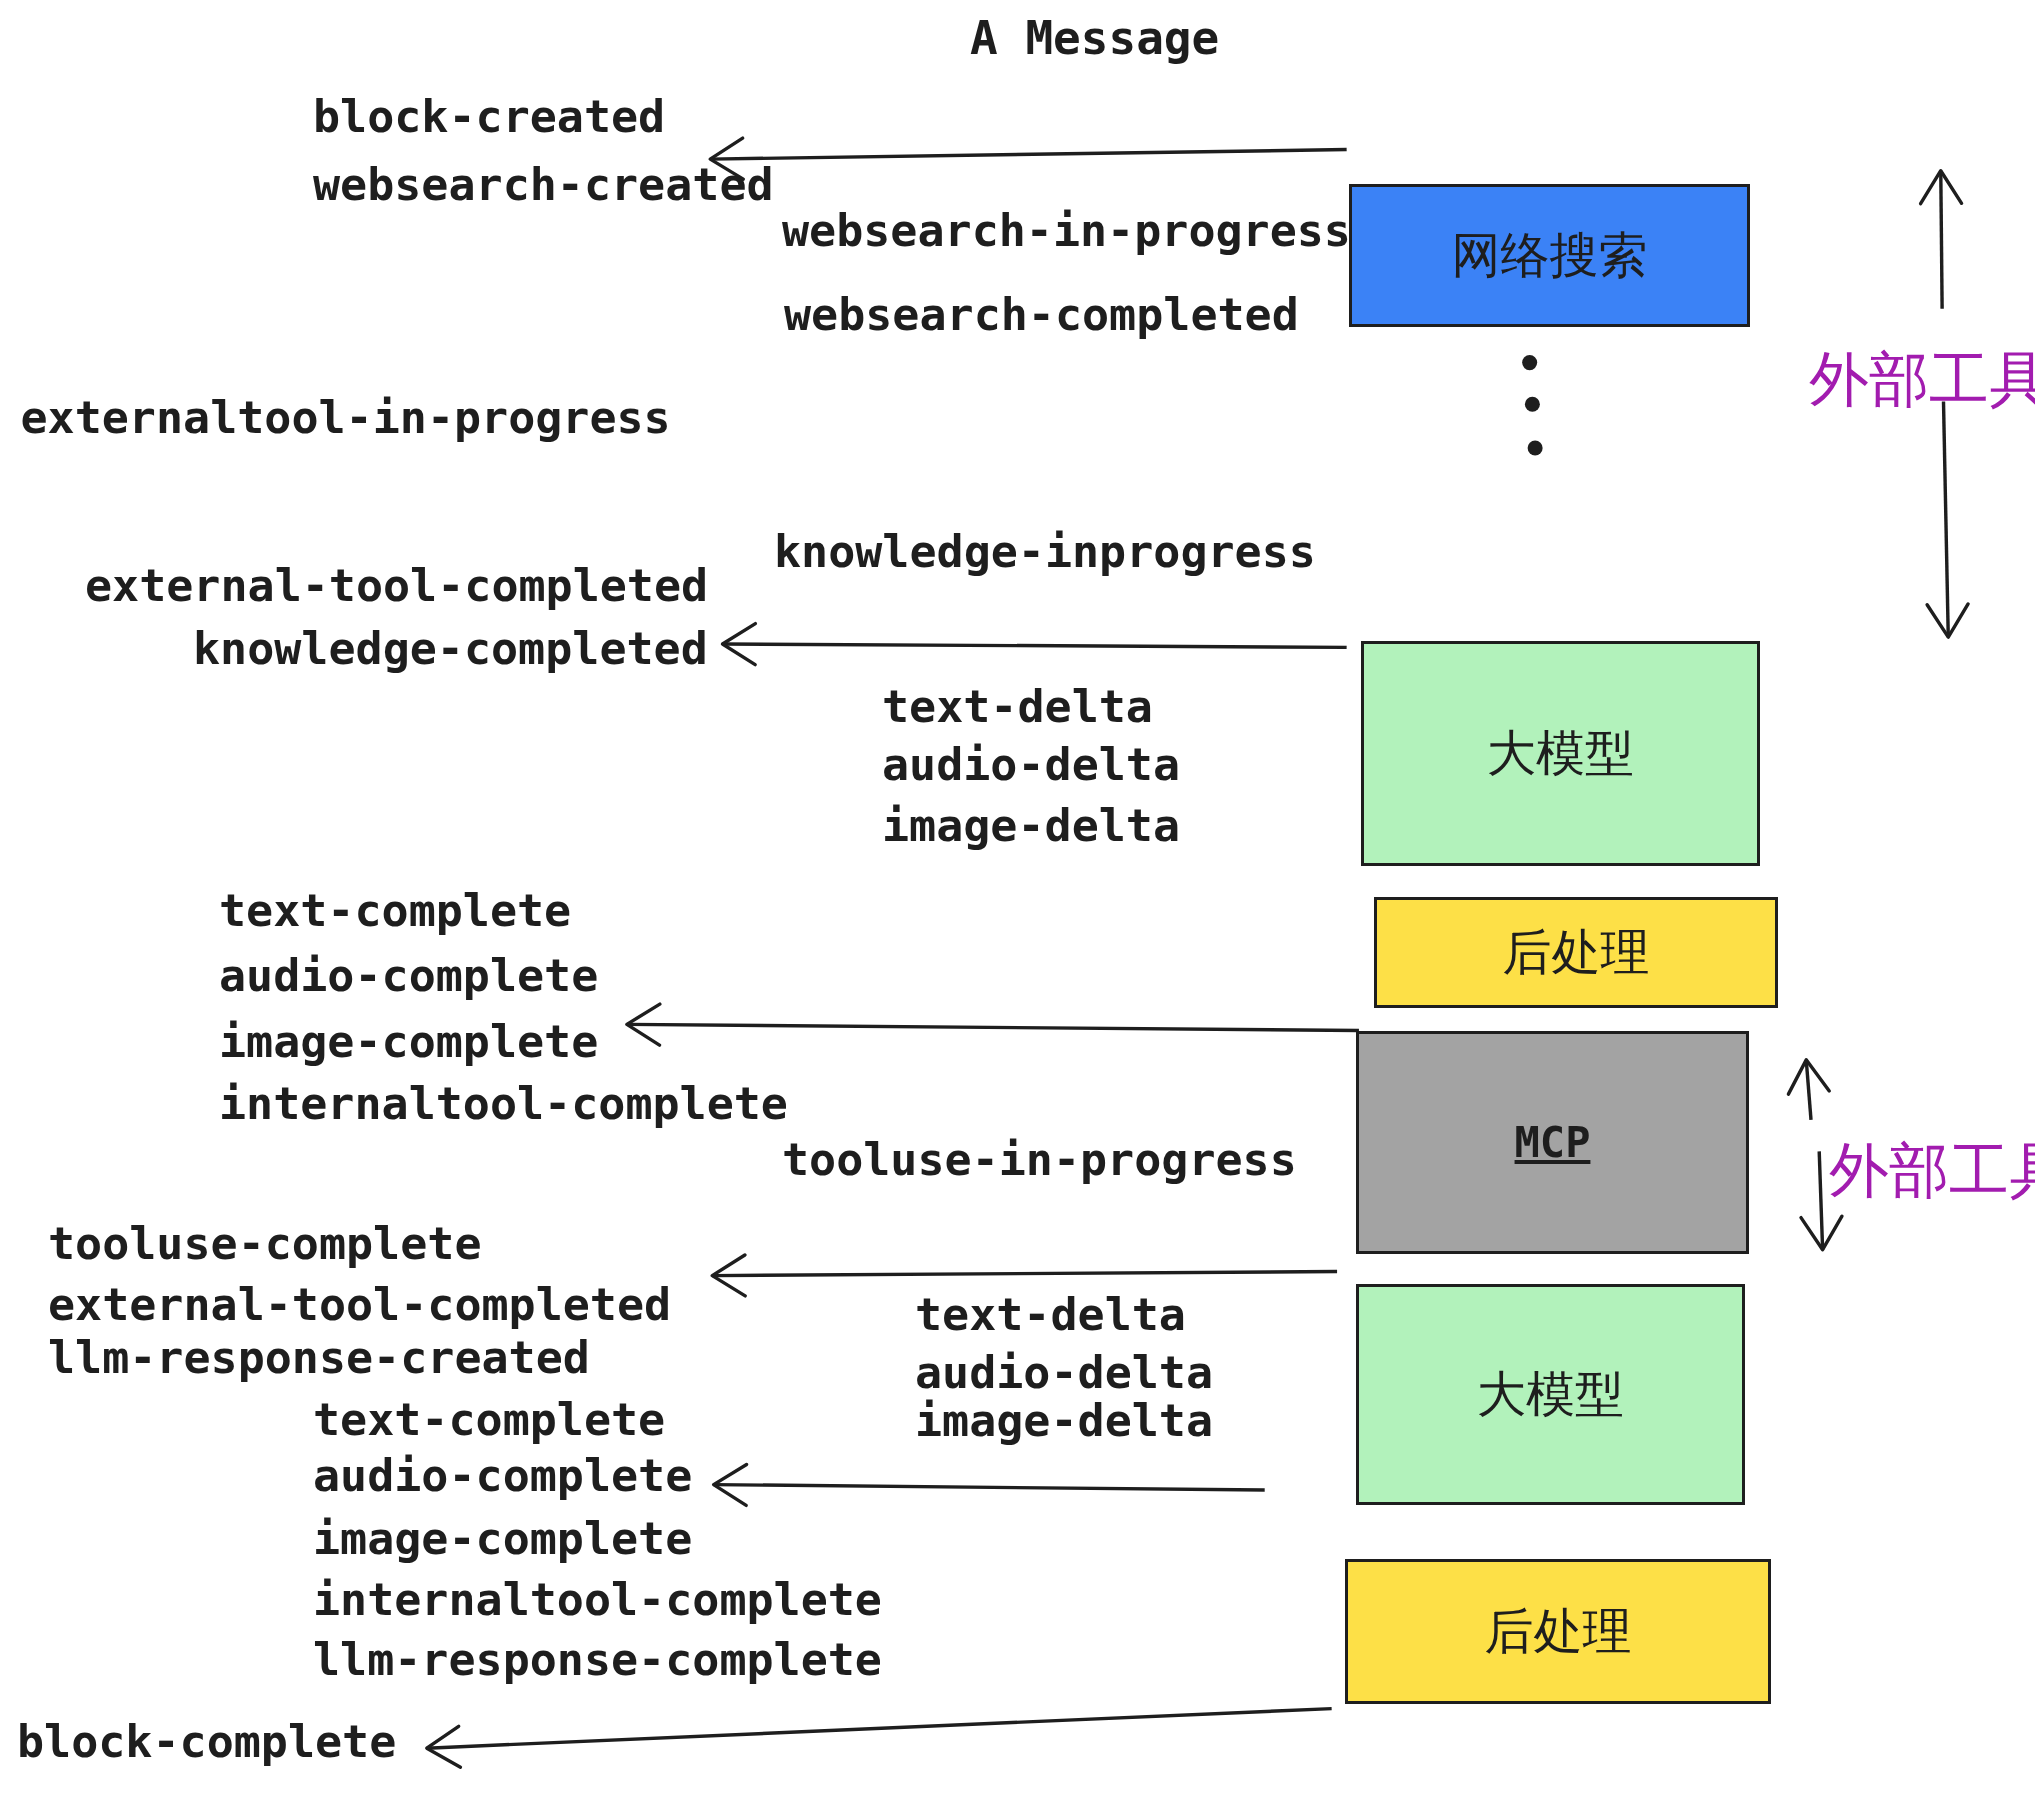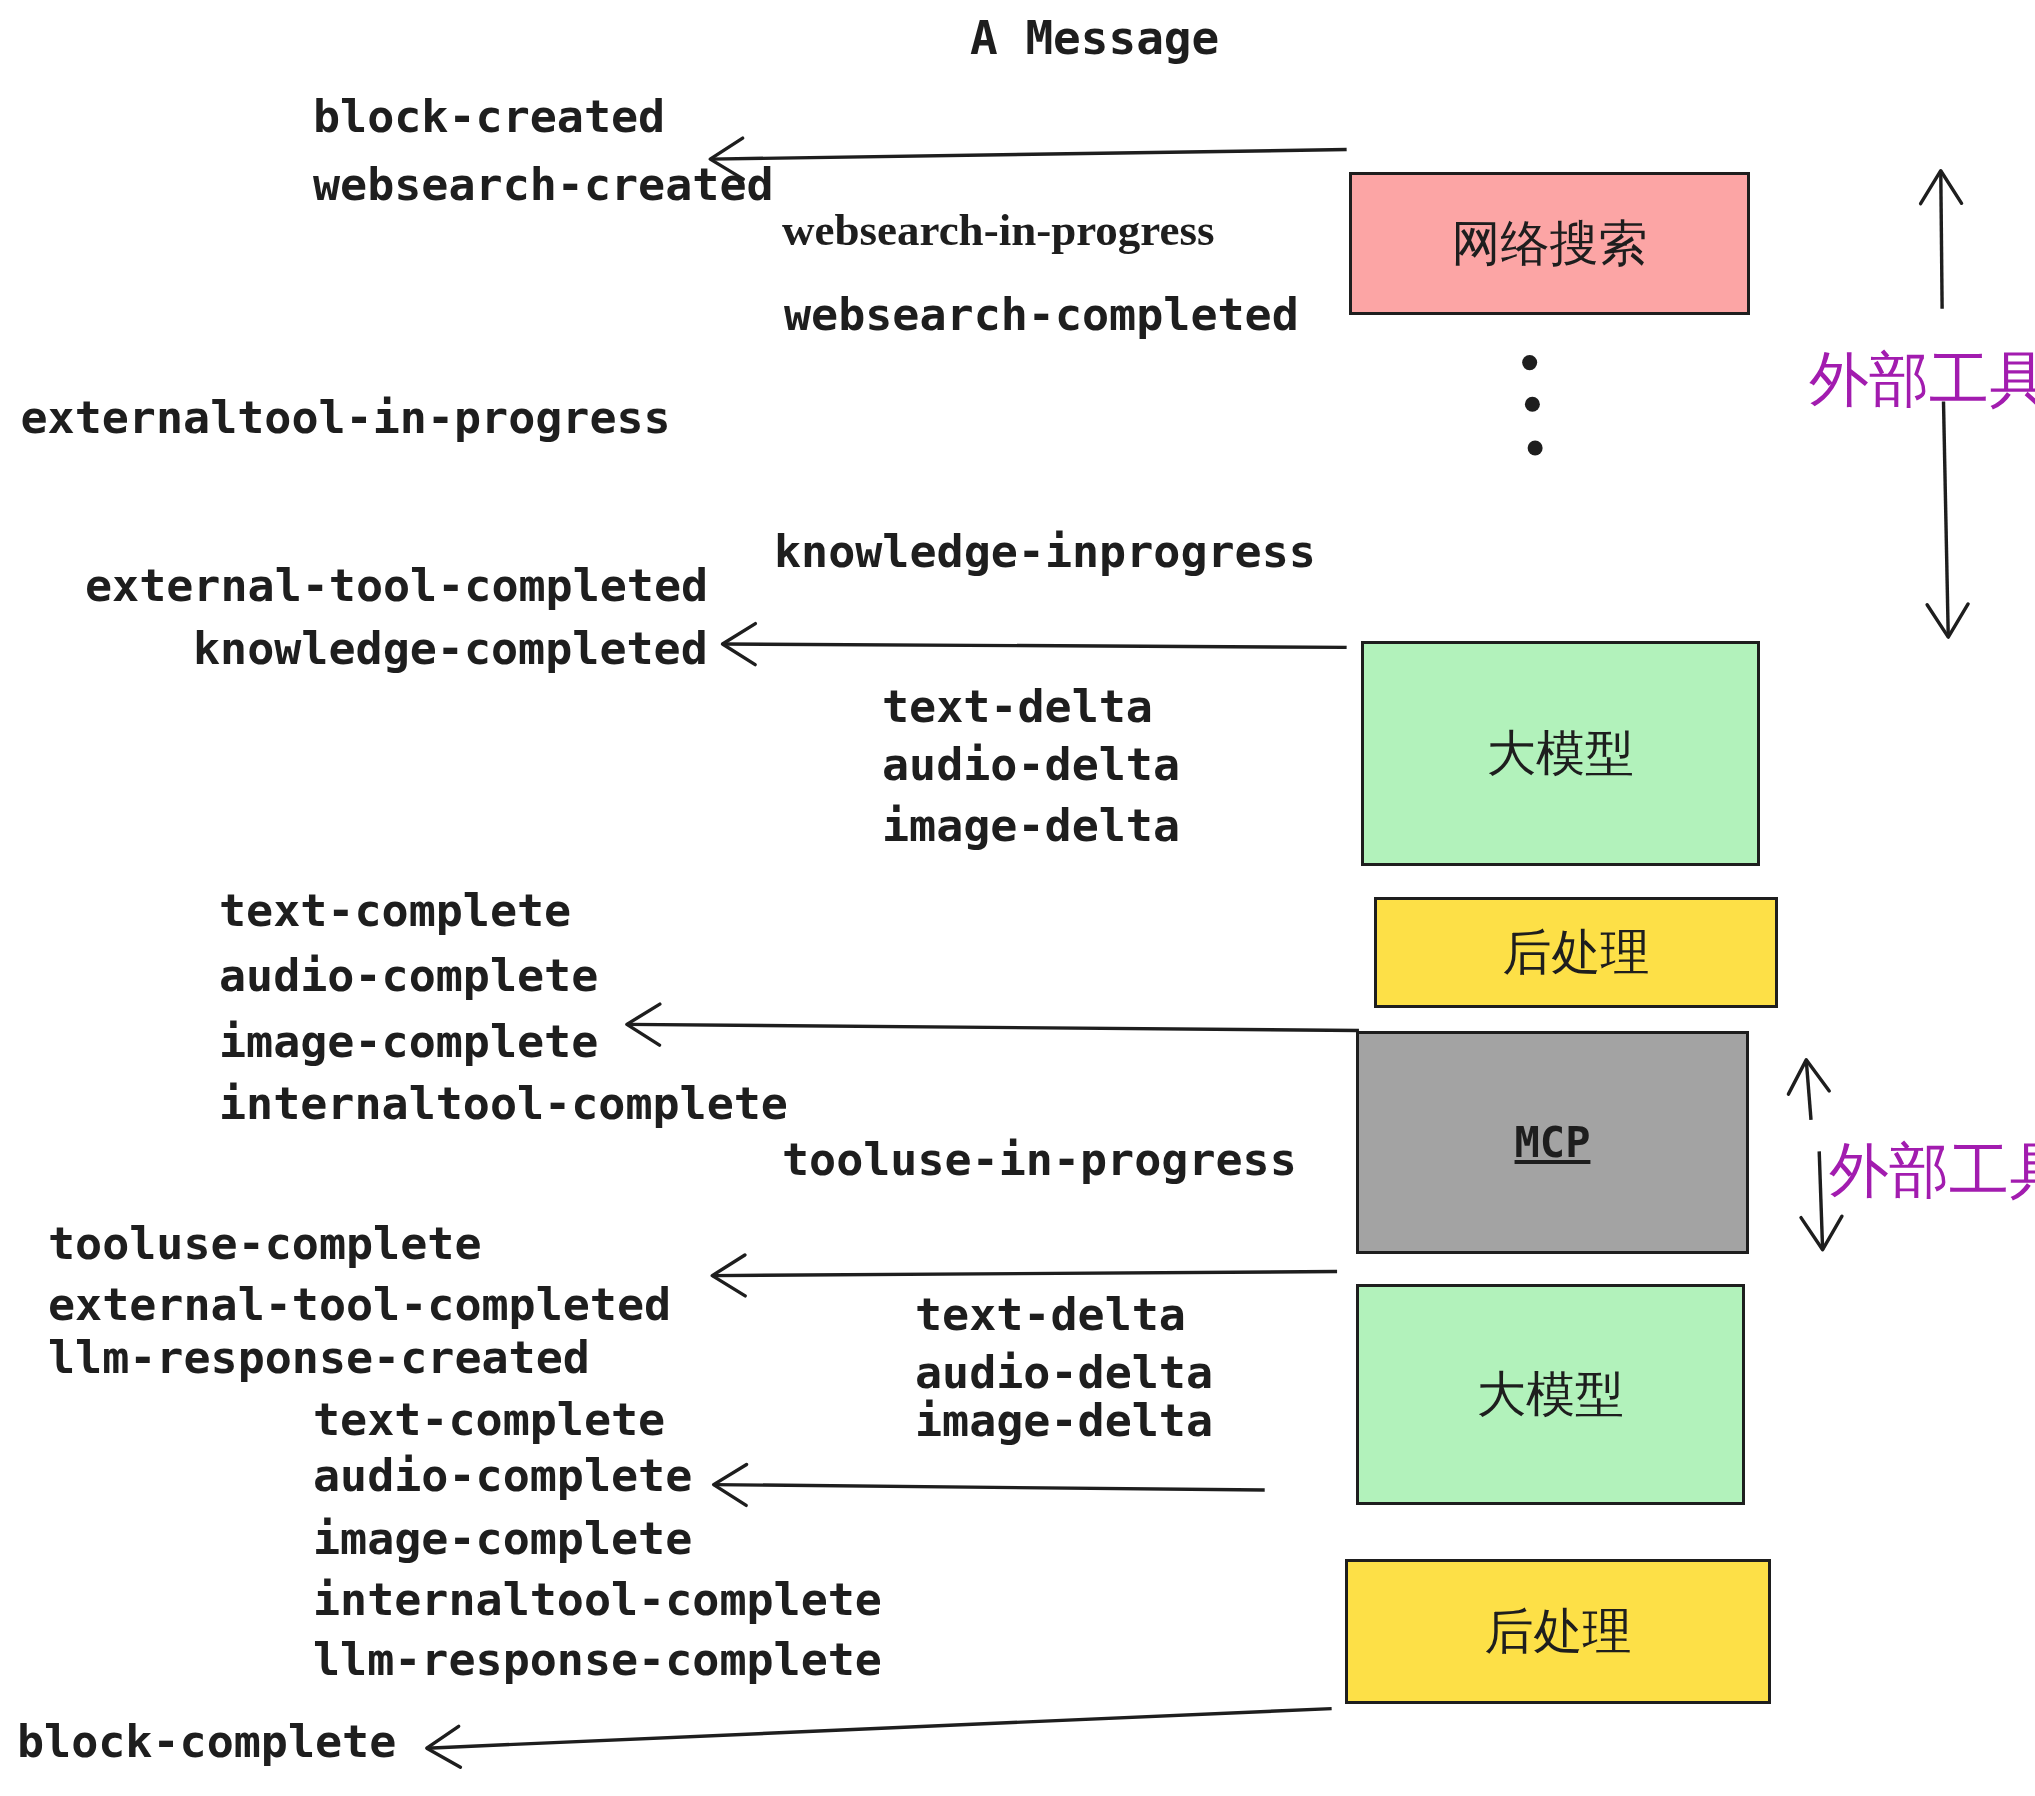--- a/index.html
+++ b/index.html
@@ -10,21 +10,21 @@
   .evt { position: absolute; font-family: "DejaVu Sans Mono", monospace;
          font-weight: bold; font-size: 45px; line-height: 1; color: #1e1e1e;
          white-space: nowrap; letter-spacing: 0; }
   .title { position: absolute; font-family: "DejaVu Sans Mono", monospace;
            font-weight: bold; font-size: 46px; line-height: 1; color: #1e1e1e;
            white-space: nowrap; }
   .box { position: absolute; box-sizing: border-box; border: 3.4px solid #1e1e1e;
          display: flex; align-items: center; justify-content: center;
          font-family: "Liberation Sans", sans-serif; font-size: 49px;
          color: #1e1e1e; white-space: nowrap; }
-  .box.pink   { background: #fca5a5; }
+  .box.pink   { background: #3b82f6; margin-top: 12px; }
   .box.green  { background: #b2f2bb; }
   .box.yellow { background: #a3a3a3; text-decoration: underline; }
   .box.white  { background: #fde047; }
   .box.mono-label { font-family: "DejaVu Sans Mono", monospace; font-weight: bold; font-size: 42px; }
   .side-label { position: absolute; font-family: "Liberation Sans", sans-serif;
                 font-size: 60px; line-height: 1; color: #a21caf; white-space: nowrap; margin-top: 24px; }
 </style>
 </head>
 <body>
 
@@ -75,21 +75,21 @@
   </div>
   <div class="box white" style="left:1345px; top:1559px; width:426px; height:145px;">
     <span>后处理</span>
   </div>
 
   <div class="side-label" style="left:1809px; top:326px;">外部工具</div>
   <div class="side-label" style="left:1829px; top:1117px;">外部工具</div>
 
   <div class="evt" style="left:313px;  top:94px;">block-created</div>
   <div class="evt" style="left:313px;  top:162px;">websearch-created</div>
-  <div class="evt" style="left:782px; top:208px;font-family:Liberation Serif, serif;">websearch-in-progress</div>
+  <div class="evt" style="left:782px; top:208px;">websearch-in-progress</div>
   <div class="evt" style="left:784px; top:292px;">websearch-completed</div>
   <div class="evt" style="left:20.5px;   top:395px;">externaltool-in-progress</div>
   <div class="evt" style="left:774px; top:529px;">knowledge-inprogress</div>
   <div class="evt" style="left:85px;  top:563px;">external-tool-completed</div>
   <div class="evt" style="left:193px;  top:626px;">knowledge-completed</div>
   <div class="evt" style="left:882px; top:684px;">text-delta</div>
   <div class="evt" style="left:882px; top:742px;">audio-delta</div>
   <div class="evt" style="left:882px; top:803px;">image-delta</div>
   <div class="evt" style="left:219px;  top:888px;">text-complete</div>
   <div class="evt" style="left:219px;  top:953px;">audio-complete</div>

